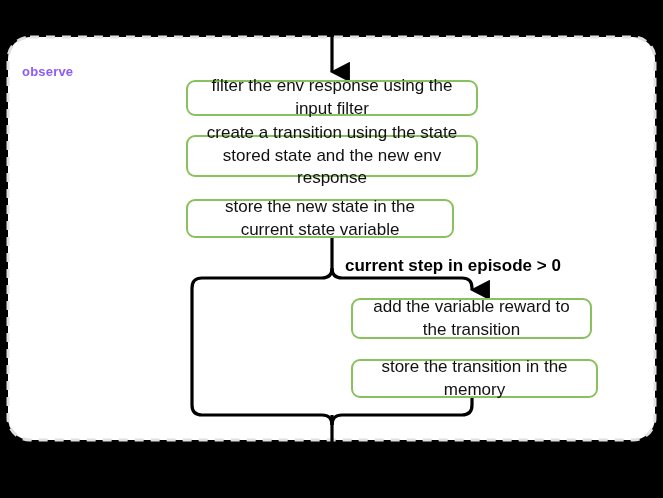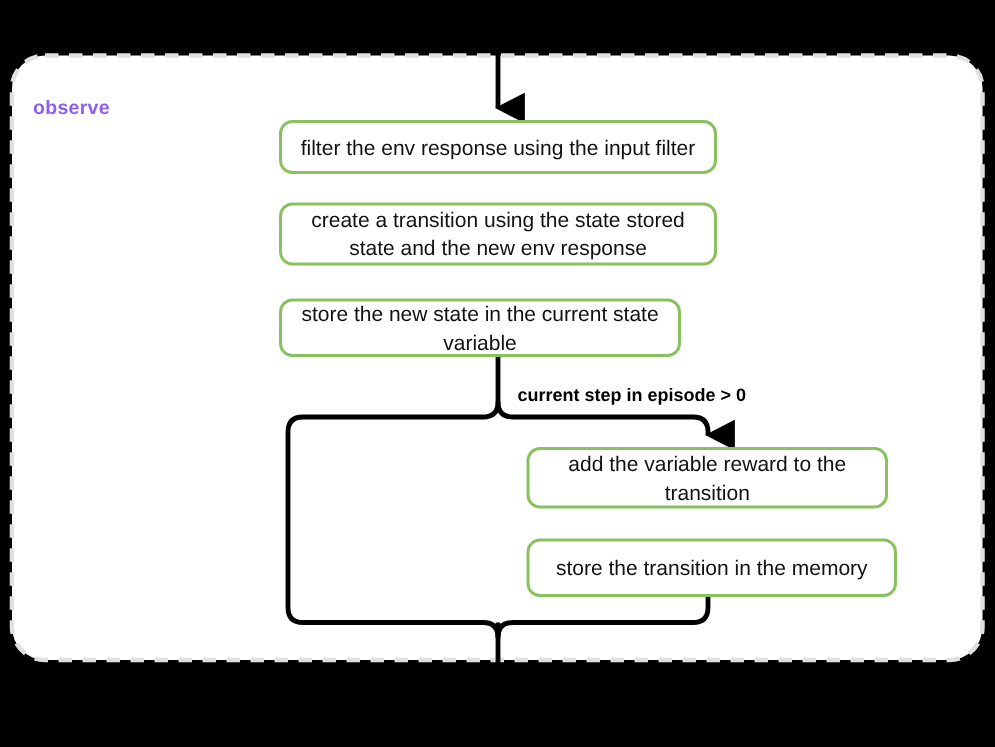--- a/index.html
+++ b/index.html
@@ -36,27 +36,27 @@
     position: absolute;
     box-sizing: border-box;
     background: #ffffff;
     border: 2.5px solid #8ac15f;
     border-radius: 9px;
     display: flex;
     align-items: center;
     justify-content: center;
     text-align: center;
     color: #111111;
-    font-size: 14px;
+    font-size: 17px;
     line-height: 1.35;
     padding: 4px 10px;
   }
   .edge-label {
     position: absolute;
-    font-size: 12px;
+    font-size: 17px;
     font-weight: bold;
     color: #000000;
     white-space: nowrap;
   }
 </style>
 </head>
 <body>
 
 <div id="canvas">
 

